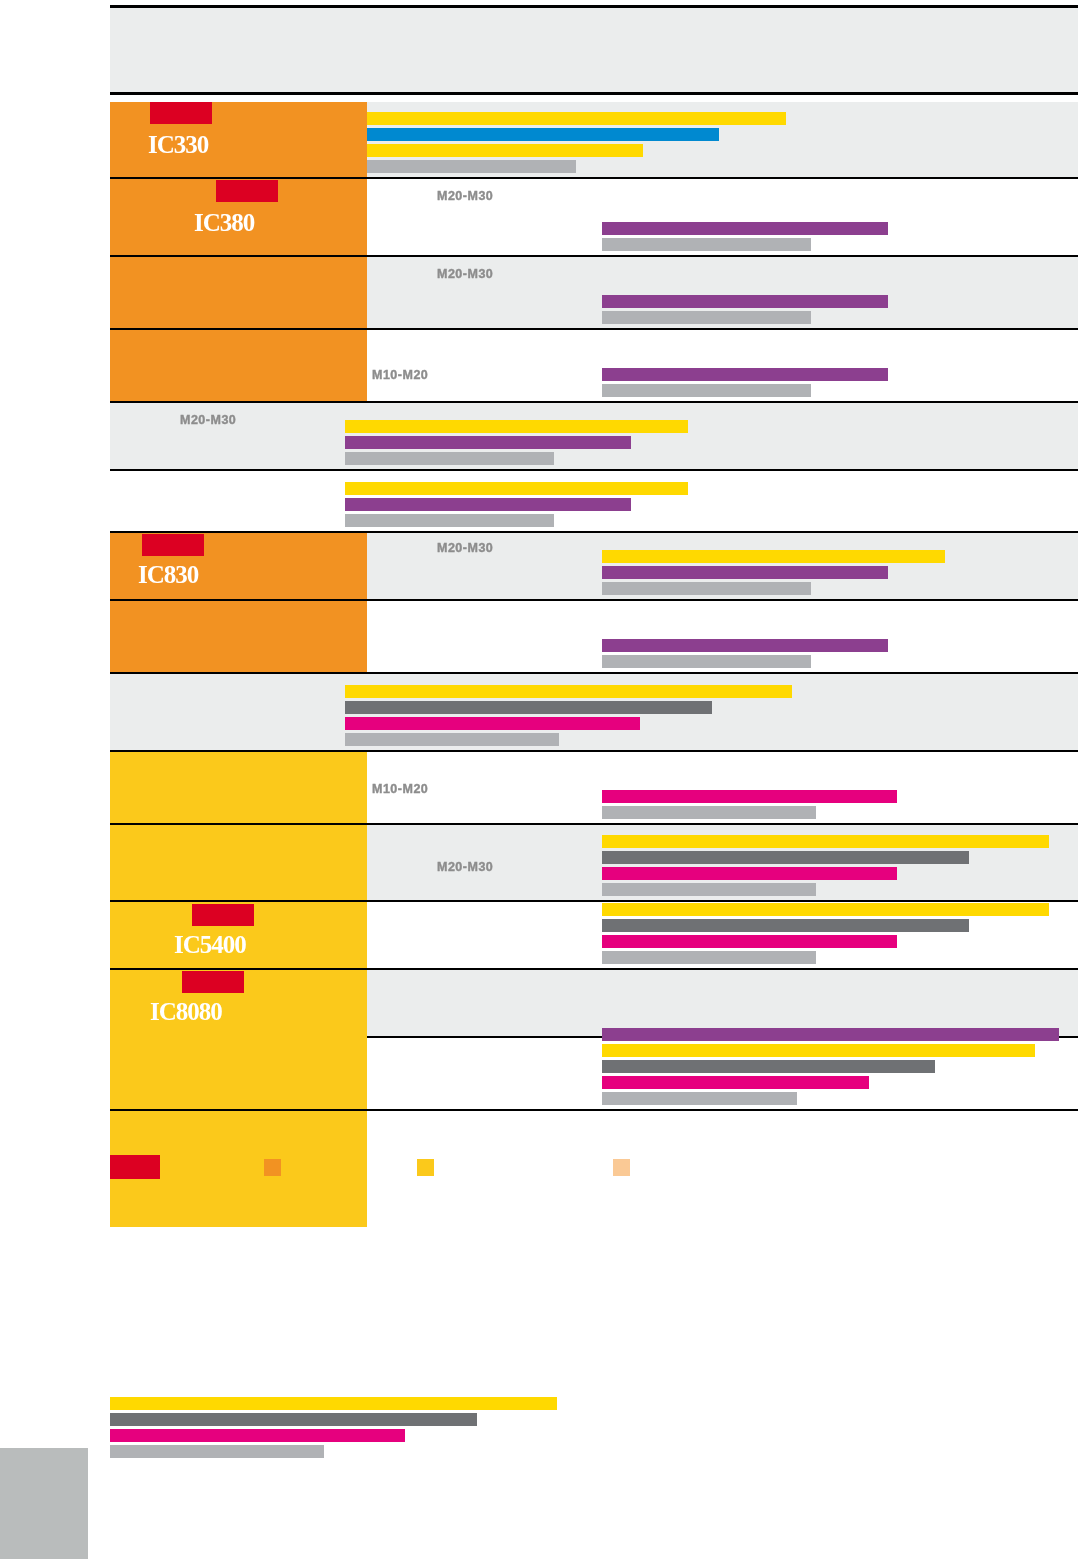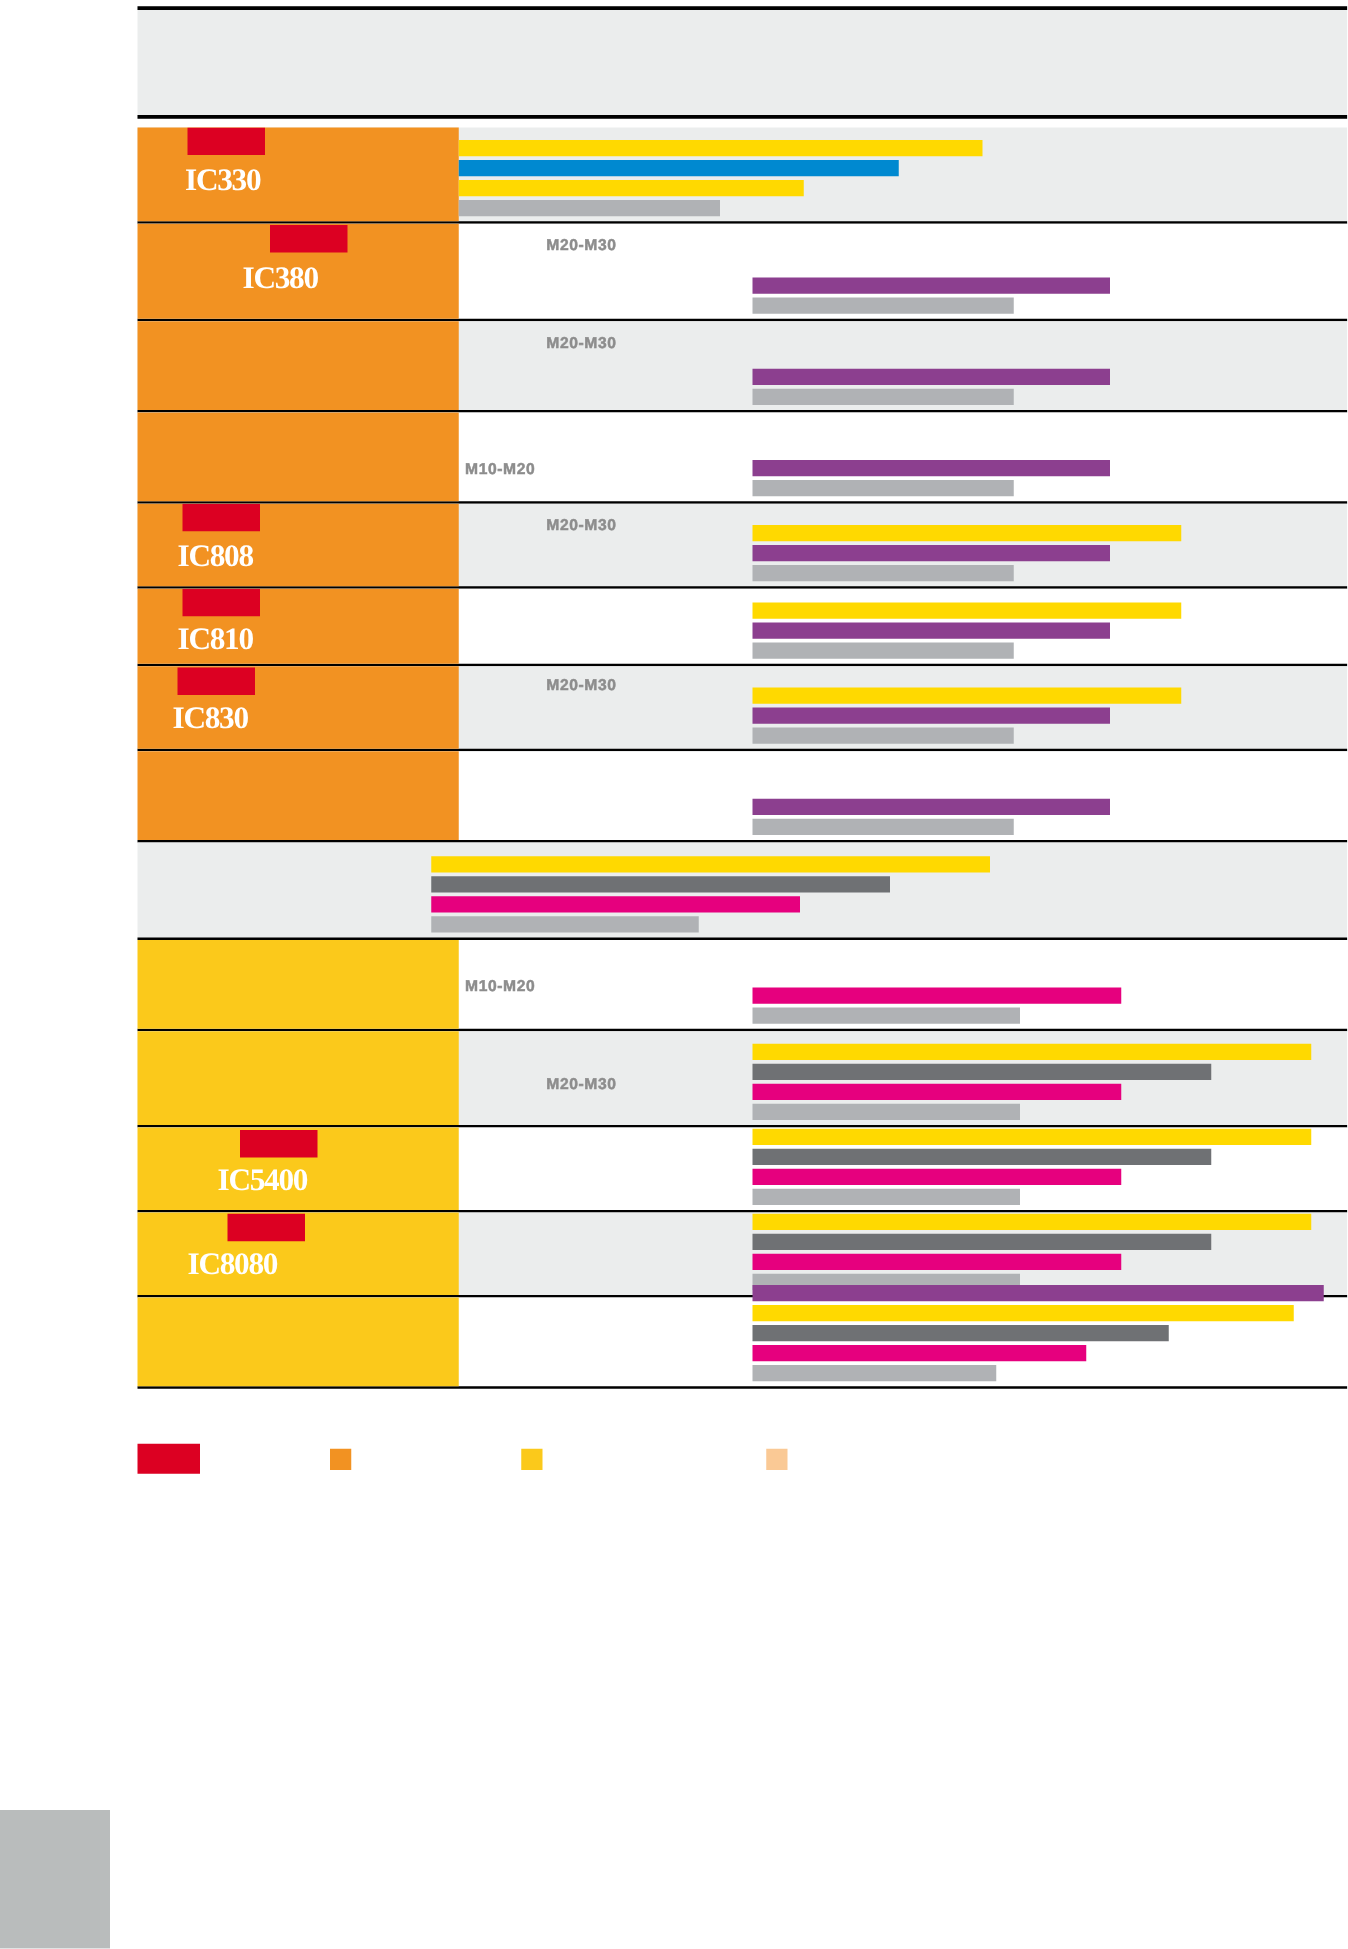--- a/index.html
+++ b/index.html
@@ -192,40 +192,32 @@
           <div class="mileage-label" style="left: 5px; top: 38px;">M10-M20</div>
         </div>
         <div class="cell-bars">
           <div class="bars-inner">
             <div class="bar" title="60" style="background: rgb(140, 63, 143); width: 285.6px;"></div>
             <div class="bar" title="44" style="background: rgb(176, 178, 181); width: 209.44px;"></div>
           </div>
         </div>
       </div>
       <div class="row alt" style="height: 68px;">
-        <div class="cell-model fam-orange">
-          <div class="model-badge" style="left: 36px; top: 0px;"></div>
-          <div class="model-name" style="left: 32px; top: 30px;">IC808</div>
-        </div>
         <div class="cell-mileage">
           <div class="mileage-label" style="left: 70px; top: 10px;">M20-M30</div>
         </div>
         <div class="cell-bars">
           <div class="bars-inner">
             <div class="bar" title="72" style="background: rgb(255, 217, 0); width: 342.72px;"></div>
             <div class="bar" title="60" style="background: rgb(140, 63, 143); width: 285.6px;"></div>
             <div class="bar" title="44" style="background: rgb(176, 178, 181); width: 209.44px;"></div>
           </div>
         </div>
       </div>
       <div class="row" style="height: 62px;">
-        <div class="cell-model fam-orange">
-          <div class="model-badge" style="left: 36px; top: 0px;"></div>
-          <div class="model-name" style="left: 32px; top: 28px;">IC810</div>
-        </div>
         <div class="cell-mileage"></div>
         <div class="cell-bars">
           <div class="bars-inner">
             <div class="bar" title="72" style="background: rgb(255, 217, 0); width: 342.72px;"></div>
             <div class="bar" title="60" style="background: rgb(140, 63, 143); width: 285.6px;"></div>
             <div class="bar" title="44" style="background: rgb(176, 178, 181); width: 209.44px;"></div>
           </div>
         </div>
       </div>
       <div class="row alt" style="height: 68px;">
@@ -299,21 +291,21 @@
         <div class="cell-mileage"></div>
         <div class="cell-bars">
           <div class="bars-inner">
             <div class="bar" title="94" style="background: rgb(255, 217, 0); width: 447.44px;"></div>
             <div class="bar" title="77" style="background: rgb(111, 113, 116); width: 366.52px;"></div>
             <div class="bar" title="62" style="background: rgb(230, 0, 126); width: 295.12px;"></div>
             <div class="bar" title="45" style="background: rgb(176, 178, 181); width: 214.2px;"></div>
           </div>
         </div>
       </div>
-      <div class="row alt" style="height: 68px;">
+      <div class="row alt" style="height: 68px; flex-direction: column;">
         <div class="cell-model fam-yellow">
           <div class="model-badge" style="left: 72px; top: 1px;"></div>
           <div class="model-name" style="left: 40px; top: 29px;">IC8080</div>
         </div>
         <div class="cell-mileage"></div>
         <div class="cell-bars">
           <div class="bars-inner">
             <div class="bar" title="94" style="background: rgb(255, 217, 0); width: 447.44px;"></div>
             <div class="bar" title="77" style="background: rgb(111, 113, 116); width: 366.52px;"></div>
             <div class="bar" title="62" style="background: rgb(230, 0, 126); width: 295.12px;"></div>

